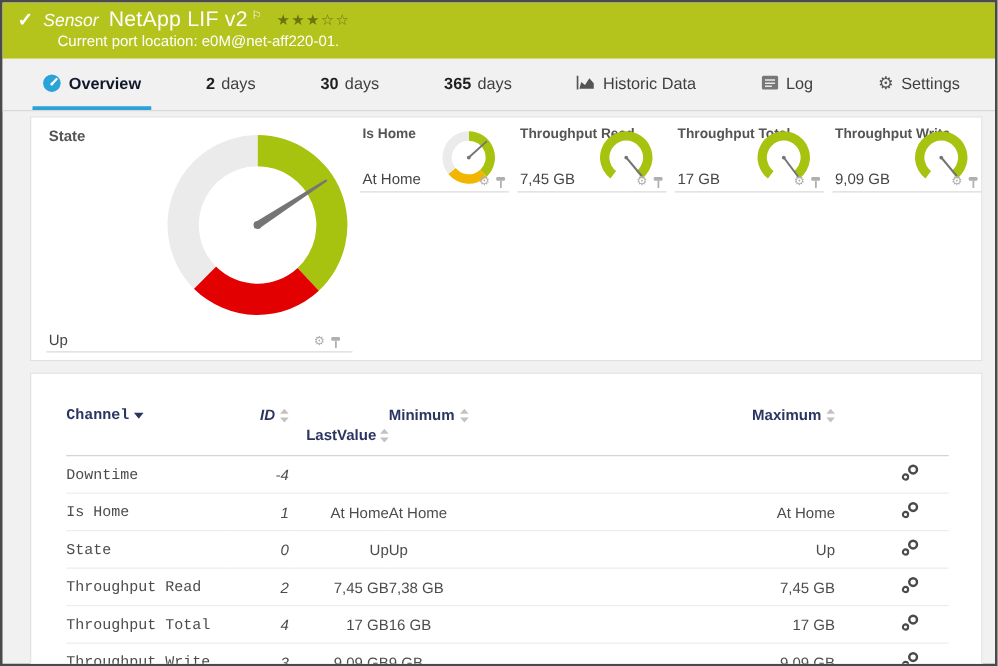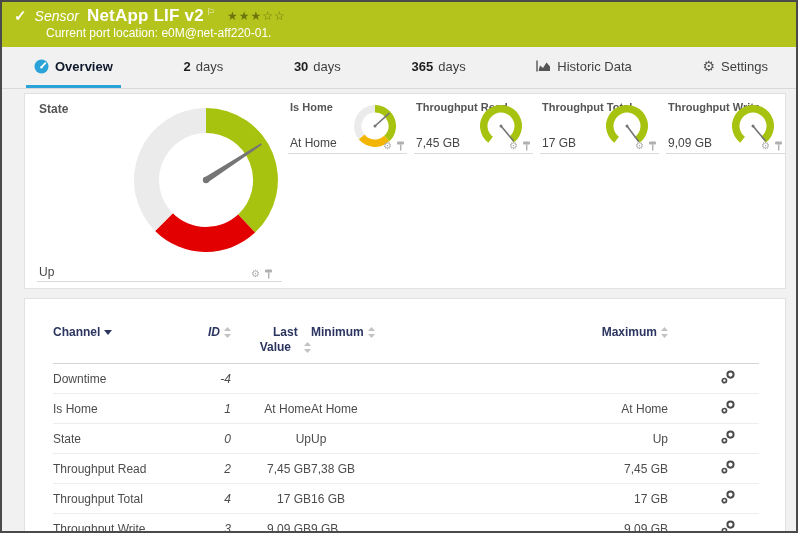--- a/index.html
+++ b/index.html
@@ -6,21 +6,21 @@
   .page {
     position:relative; width:798px; height:533px; box-sizing:border-box;
     border:2px solid #4a4a4a; background:#f1f1f1; overflow:hidden;
     font-family:"Liberation Sans", sans-serif; color:#3c3c3c;
   }
   
   .sensor-header { background:var(--brand-green); color:#fff; padding:4px 10px 6px 10px; height:35px; }
   .hrow1 { display:flex; align-items:center; }
   .check-icon { font-size:15px; font-weight:bold; margin:0 8px 0 2px; }
   .obj-type { font-style:italic; font-size:14px; margin-right:8px; }
-  .sensor-title { font-size:17px; font-weight:bold; letter-spacing:.2px; }
+  .sensor-title { font-size:17px; font-weight:normal; letter-spacing:.2px; }
   .flag-icon { font-size:9px; margin:-8px 0 0 3px; }
   .star-rating { margin-left:12px; font-size:12px; letter-spacing:1px; color:rgba(45,52,0,.55); cursor:pointer; }
   .subtitle { font-size:12px; margin:0 0 0 34px; }
   
   .tabs { display:flex; justify-content:space-between; align-items:stretch; height:41px;
           padding:0 20px 0 24px; border-bottom:1px solid #d9d9d9; background:#f1f1f1; }
   .tab { display:flex; align-items:center; gap:6px; font-size:13px; color:#3f3f3f;
          padding:0 8px; border-bottom:3px solid transparent; cursor:pointer; white-space:nowrap; }
   .tab b { font-weight:bold; color:#1f1f1f; margin-right:-1px; }
   .tab.active { border-bottom-color:var(--accent-blue); font-weight:bold; color:#0f172a; }
@@ -44,29 +44,29 @@
   .mini .cell-value { left:5px; bottom:8px; }
   .mini .cell-rule { left:3px; right:4px; bottom:4px; }
   .mini .cell-icons { right:6px; bottom:7px; }
   .mini-gauge { position:absolute; top:9px; right:13px; }
   
   table.channels { border-collapse:collapse; margin:0 26px 0 28px; width:calc(100% - 54px); font-size:12px; color:#4c4c4c; }
   .channels th { font-weight:bold; color:var(--table-header-text); padding:26px 0 8px 0;
                  border-bottom:1px solid #d4d4d4; vertical-align:top; cursor:pointer; }
   .channels td { height:29px; padding:0; border-bottom:1px solid #ededed;margin-top:30px; }
   .channels tr:last-child td { border-bottom:1px solid #e1e1e1; }
-  .col-channel { width:130px; text-align:left; }
+  .col-channel { width:130px; text-align:left;font-family:Liberation Mono, monospace; }
   .col-id      { width:48px;  text-align:right;font-style:italic; }
   .col-last    { width:80px;  text-align:right; }
   .col-min     { width:177px; text-align:left; }
   .col-max     { width:180px; text-align:right; }
   .col-act     { text-align:right; padding-right:24px !important; }
   .th-inner { display:inline-flex; align-items:center; gap:4px; }
-  .th-stack { display:inline-flex; flex-direction:column; align-items:center; line-height:1.25; }
-  .th-stack .th-inner { gap:13px; }
+  .th-stack { display:inline-flex; flex-direction:row; line-height:1.25;margin-top:16px; }
+  .th-stack .th-inner { gap:3px; }
   .action-cell { cursor:pointer; }
 </style>
 </head>
 <body>
 
 <svg width="0" height="0" style="position:absolute">
   <defs>
     <g id="sort-both">
       <polygon points="3.5,0 0,4 7,4" fill="#c2c2c2"></polygon>
       <polygon points="0,7 7,7 3.5,11" fill="#c2c2c2"></polygon>
@@ -117,20 +117,29 @@
         <span>days</span>
     </div>
     <div class="tab">
       <svg width="15" height="12" viewBox="0 0 15 12">
         <line x1="1" y1="0.5" x2="1" y2="11.5" stroke="#555" stroke-width="1.4"></line>
         <polygon points="2.5,11 4,5.5 7,8 10.5,2.5 14,6.5 14,11" fill="#555"></polygon>
       </svg>
       <span>Historic Data</span>
     </div>
     <div class="tab">
+      <svg width="14" height="12" viewBox="0 0 14 12">
+        <rect x="0.5" y="0.5" width="13" height="11" rx="1.2" fill="#777"></rect>
+        <line x1="3" y1="4" x2="11" y2="4" stroke="#e8e8e8" stroke-width="1.2"></line>
+        <line x1="3" y1="6.5" x2="11" y2="6.5" stroke="#e8e8e8" stroke-width="1.2"></line>
+        <line x1="3" y1="9" x2="8.5" y2="9" stroke="#e8e8e8" stroke-width="1.2"></line>
+      </svg>
+      <span>Log</span>
+    </div>
+    <div class="tab">
       <span class="gear-glyph">⚙</span>
       <span>Settings</span>
     </div>
   </div>
 
   <div class="panel gauges-panel">
 
     <div class="state-cell">
       <span class="cell-title">State</span>
       <svg class="state-gauge" width="160" height="160" viewBox="-80 -80 160 160">

